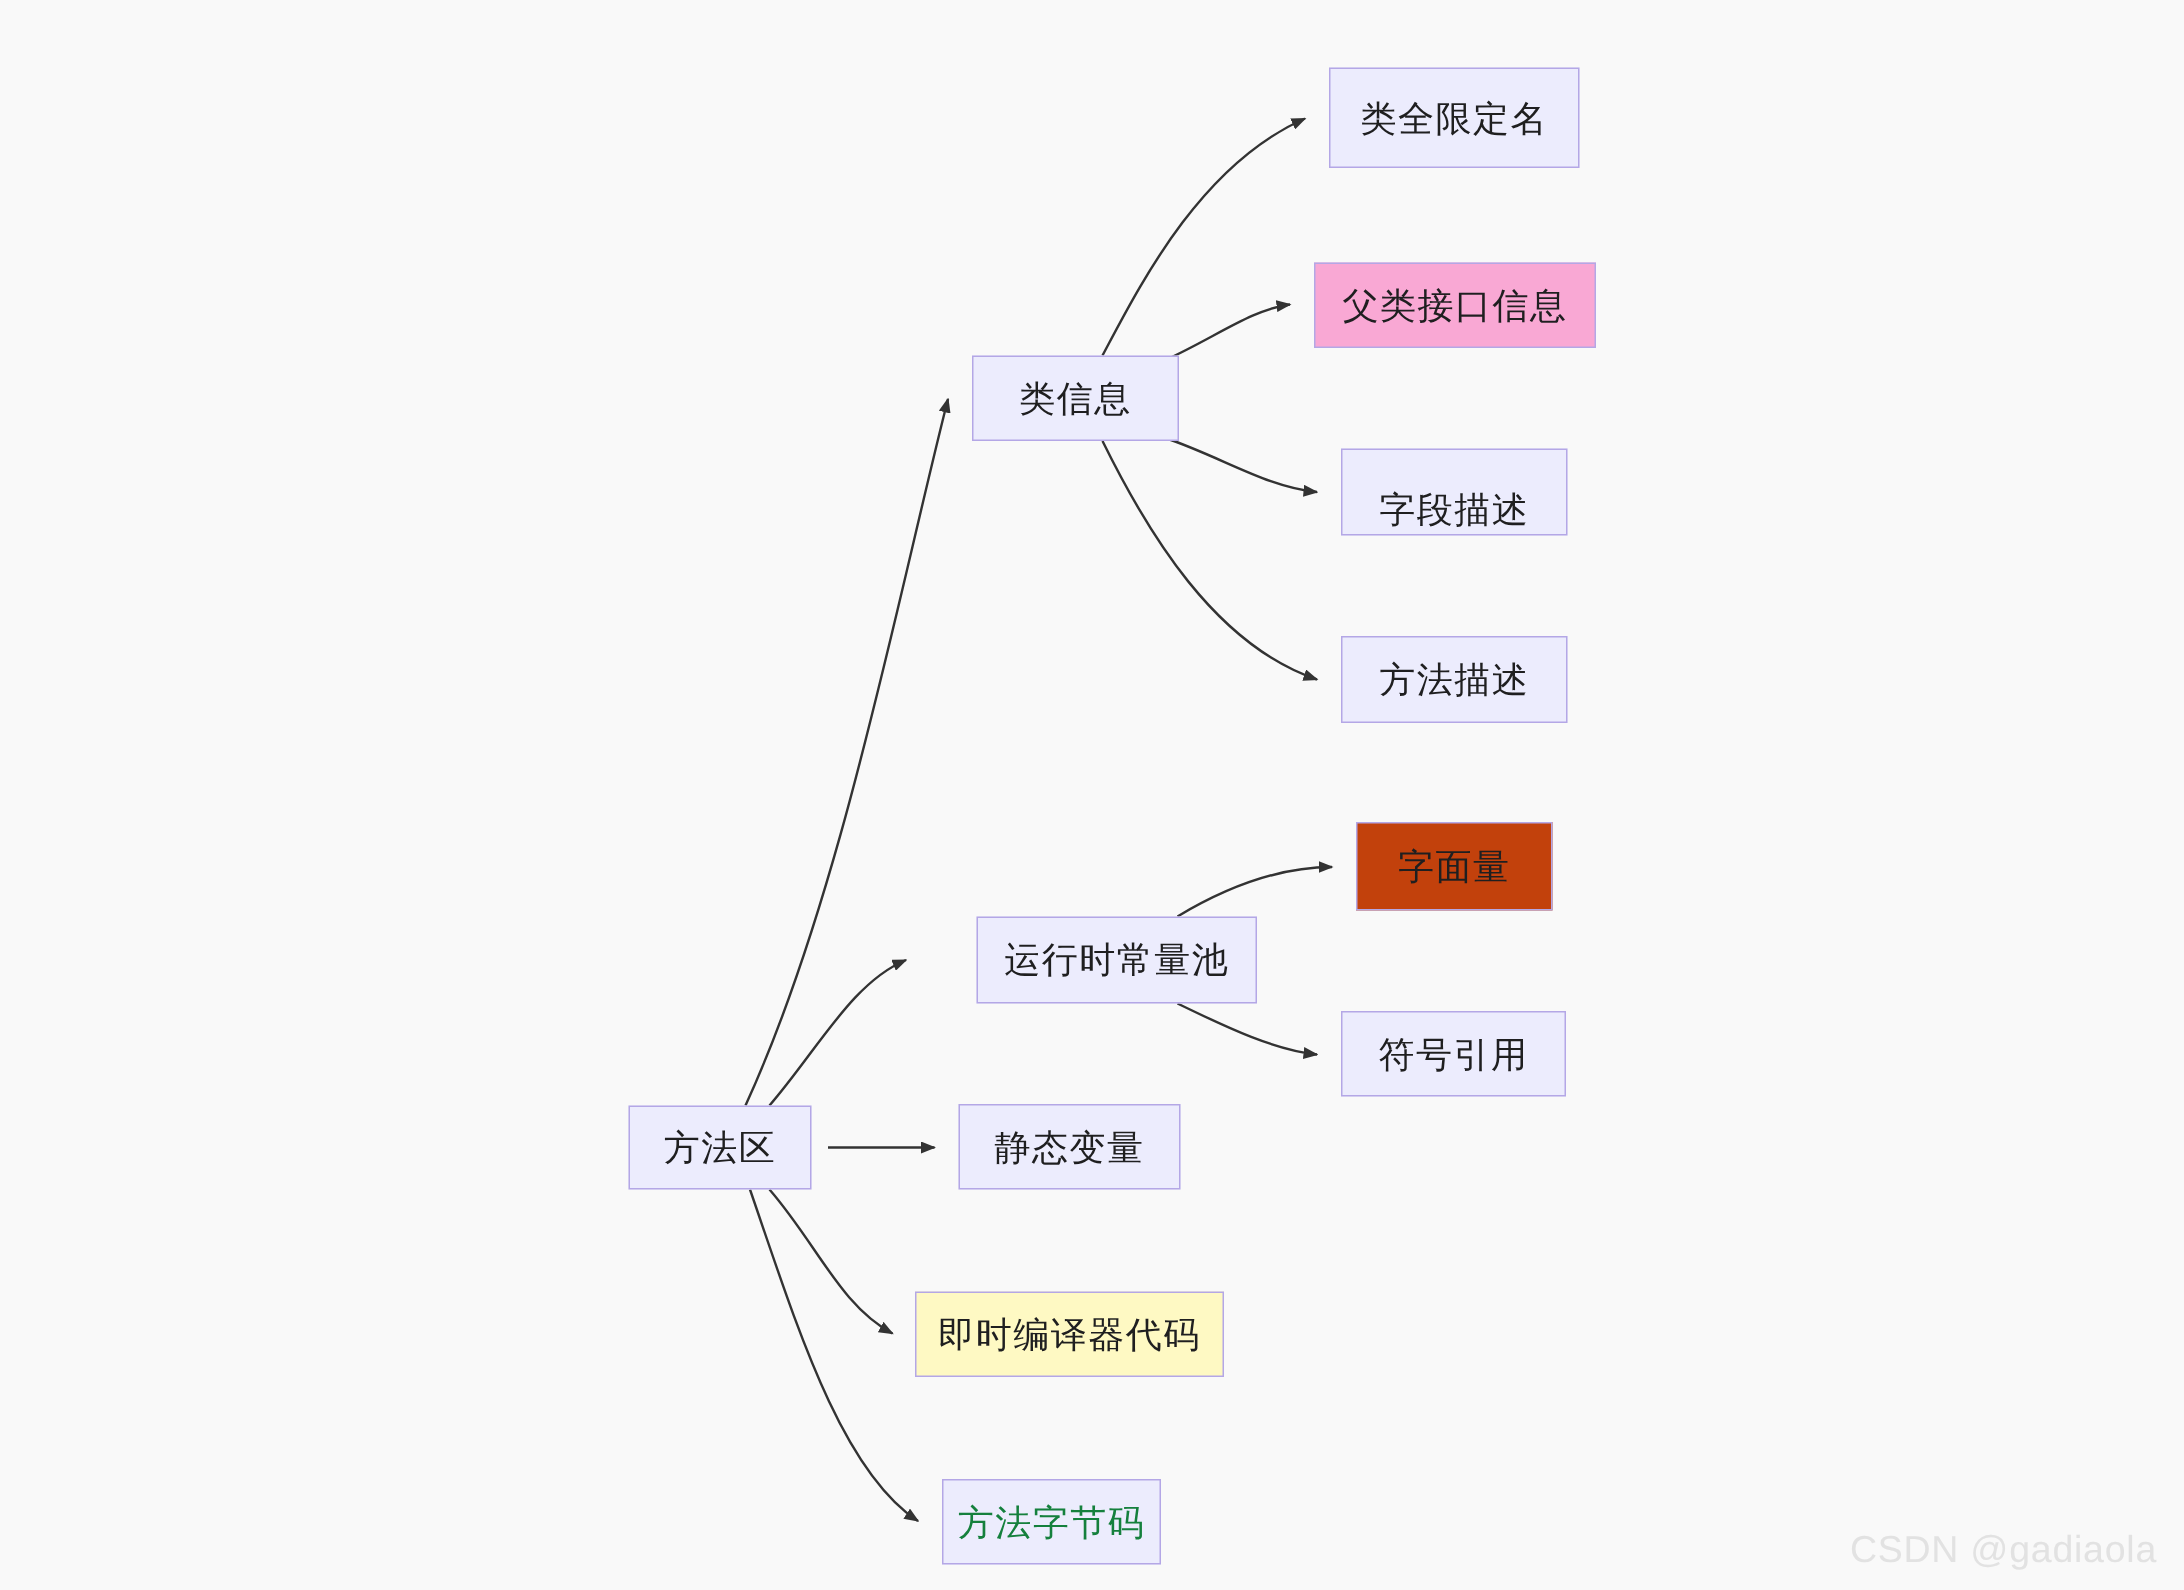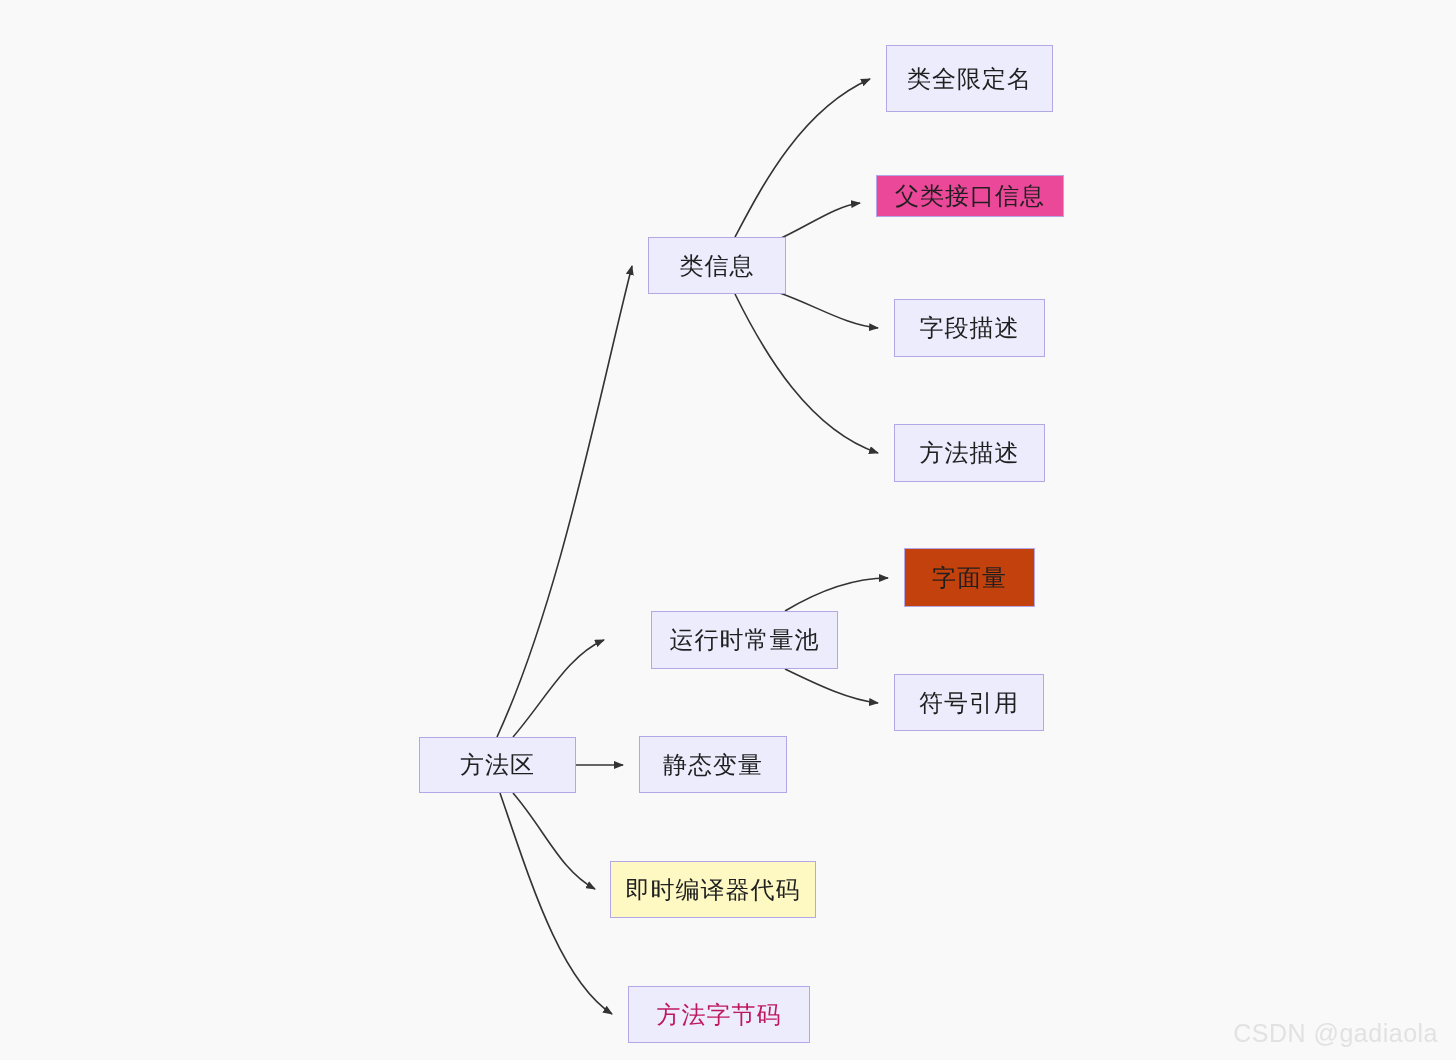--- a/index.html
+++ b/index.html
@@ -82,52 +82,52 @@
         <path d="M 735 237 C 760 190 800 110 870 79" class="edge-path" marker-end="url(#arrowhead)" stroke="#333333"></path>
         <path d="M 777 240 C 810 225 835 206 860 203" class="edge-path" marker-end="url(#arrowhead)" stroke="#333333"></path>
         <path d="M 777 292 C 815 305 845 325 878 328" class="edge-path" marker-end="url(#arrowhead)" stroke="#333333"></path>
         <path d="M 735 294 C 765 355 810 430 878 453" class="edge-path" marker-end="url(#arrowhead)" stroke="#333333"></path>
         <path d="M 785 611 C 820 590 855 578 888 578" class="edge-path" marker-end="url(#arrowhead)" stroke="#333333"></path>
         <path d="M 785 669 C 820 686 850 700 878 703" class="edge-path" marker-end="url(#arrowhead)" stroke="#333333"></path>
       </g>
   </svg>
 
   <div id="nodes-layer">
-      <div class="node" style="left: 419px; top: 737px; width: 157px; height: 56px; background: rgb(236, 236, 253); border-color: rgb(180, 167, 230); color: rgb(31, 31, 32);">
+      <div class="node" style="left: 419px; top: 737px; width: 122px; height: 56px; background: rgb(236, 236, 253); border-color: rgb(180, 167, 230); color: rgb(31, 31, 32);">
         <span class="node-label">方法区</span>
       </div>
       <div class="node" style="left: 648px; top: 237px; width: 138px; height: 57px; background: rgb(236, 236, 253); border-color: rgb(180, 167, 230); color: rgb(31, 31, 32);">
         <span class="node-label">类信息</span>
       </div>
       <div class="node" style="left: 886px; top: 45px; width: 167px; height: 67px; background: rgb(236, 236, 253); border-color: rgb(180, 167, 230); color: rgb(31, 31, 32);">
         <span class="node-label">类全限定名</span>
       </div>
-      <div class="node" style="left: 876px; top: 175px; width: 188px; height: 42px; background: #ec4899; border-color: rgb(180, 167, 230); color: rgb(31, 31, 32);">
+      <div class="node" style="left: 876px; top: 175px; width: 188px; height: 57px; background: #f9a8d4; border-color: rgb(180, 167, 230); color: rgb(31, 31, 32);">
         <span class="node-label">父类接口信息</span>
       </div>
-      <div class="node" style="left: 894px; top: 299px; width: 151px; height: 58px; background: rgb(236, 236, 253); border-color: rgb(180, 167, 230); color: rgb(31, 31, 32);">
+      <div class="node" style="left: 894px; top: 299px; width: 151px; height: 58px; background: rgb(236, 236, 253); border-color: rgb(180, 167, 230); color: rgb(31, 31, 32); align-items: flex-end;">
         <span class="node-label">字段描述</span>
       </div>
       <div class="node" style="left: 894px; top: 424px; width: 151px; height: 58px; background: rgb(236, 236, 253); border-color: rgb(180, 167, 230); color: rgb(31, 31, 32);">
         <span class="node-label">方法描述</span>
       </div>
       <div class="node" style="left: 651px; top: 611px; width: 187px; height: 58px; background: rgb(236, 236, 253); border-color: rgb(180, 167, 230); color: rgb(31, 31, 32);">
         <span class="node-label">运行时常量池</span>
       </div>
       <div class="node" style="left: 904px; top: 548px; width: 131px; height: 59px; background: #c2410c; border-color: rgb(180, 167, 230); color: rgb(31, 31, 32);">
         <span class="node-label">字面量</span>
       </div>
       <div class="node" style="left: 894px; top: 674px; width: 150px; height: 57px; background: rgb(236, 236, 253); border-color: rgb(180, 167, 230); color: rgb(31, 31, 32);">
         <span class="node-label">符号引用</span>
       </div>
       <div class="node" style="left: 639px; top: 736px; width: 148px; height: 57px; background: rgb(236, 236, 253); border-color: rgb(180, 167, 230); color: rgb(31, 31, 32);">
         <span class="node-label">静态变量</span>
       </div>
       <div class="node" style="left: 610px; top: 861px; width: 206px; height: 57px; background: #fef9c3; border-color: rgb(180, 167, 230); color: rgb(31, 31, 32);">
         <span class="node-label">即时编译器代码</span>
       </div>
-      <div class="node" style="left: 628px; top: 986px; width: 182px; height: 57px; background: rgb(236, 236, 253); border-color: rgb(180, 167, 230); color: #be185d;">
+      <div class="node" style="left: 628px; top: 986px; width: 146px; height: 57px; background: rgb(236, 236, 253); border-color: rgb(180, 167, 230); color: #15803d;">
         <span class="node-label">方法字节码</span>
       </div>
     </div>
 
   <div id="watermark">CSDN @gadiaola</div>
 </div>
 
 </body></html>

